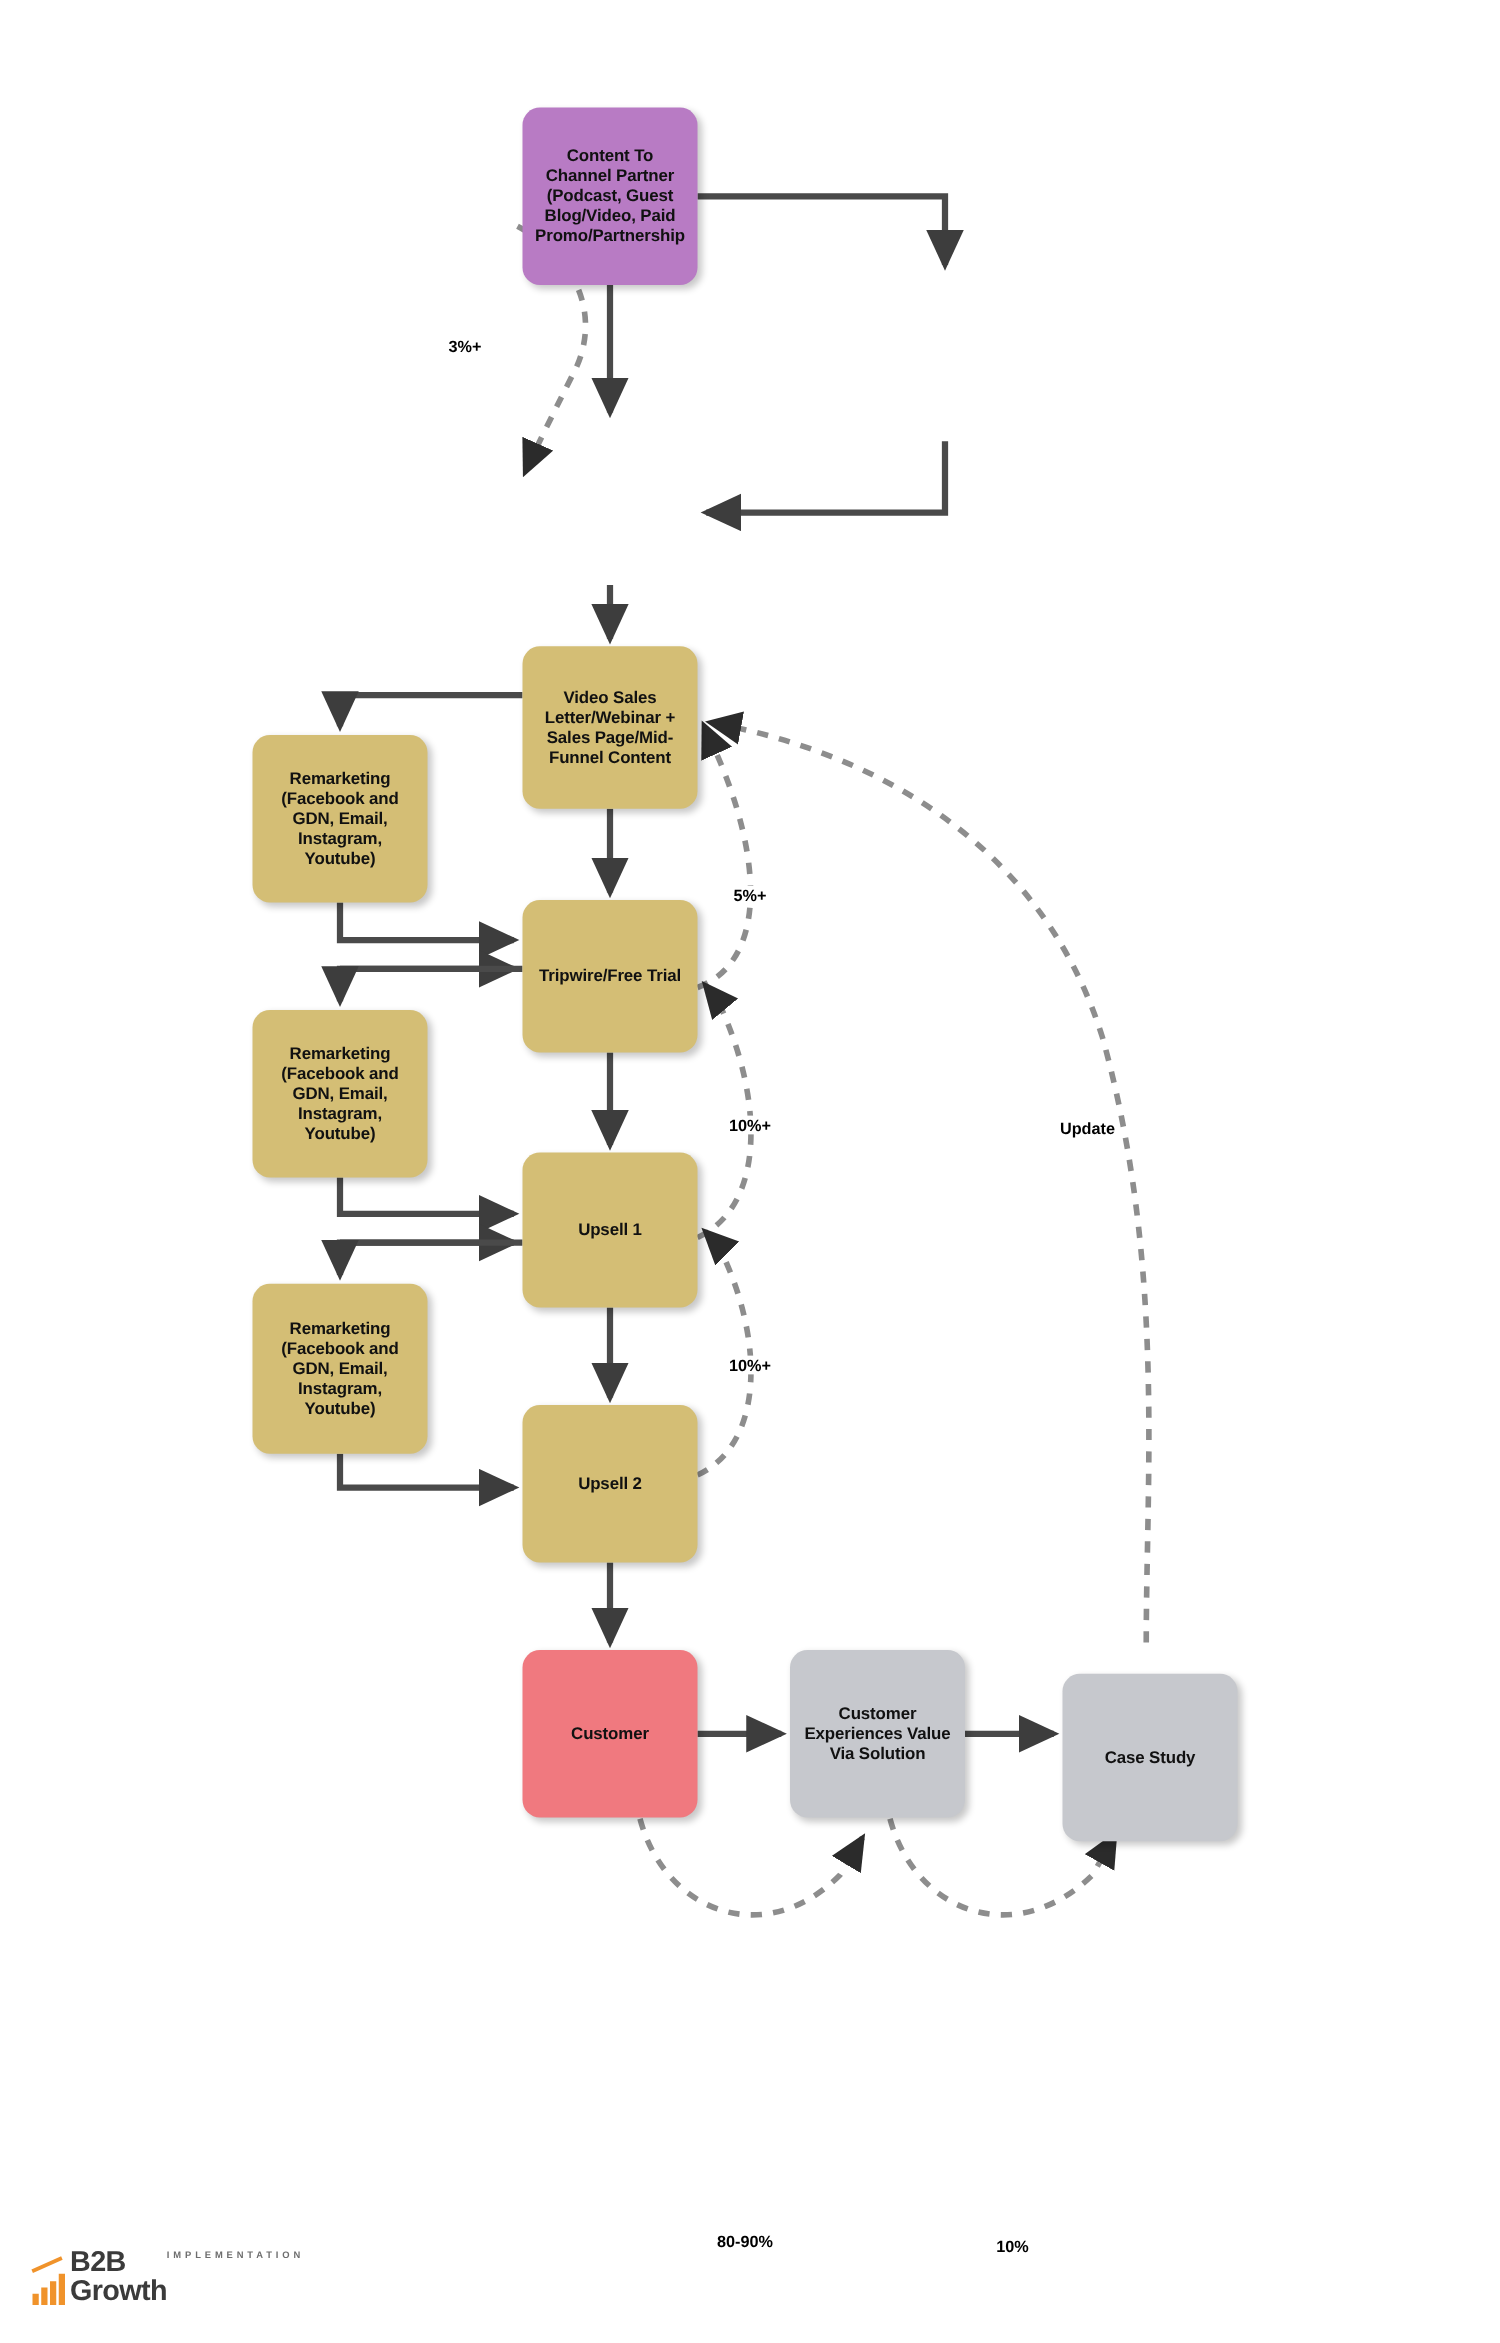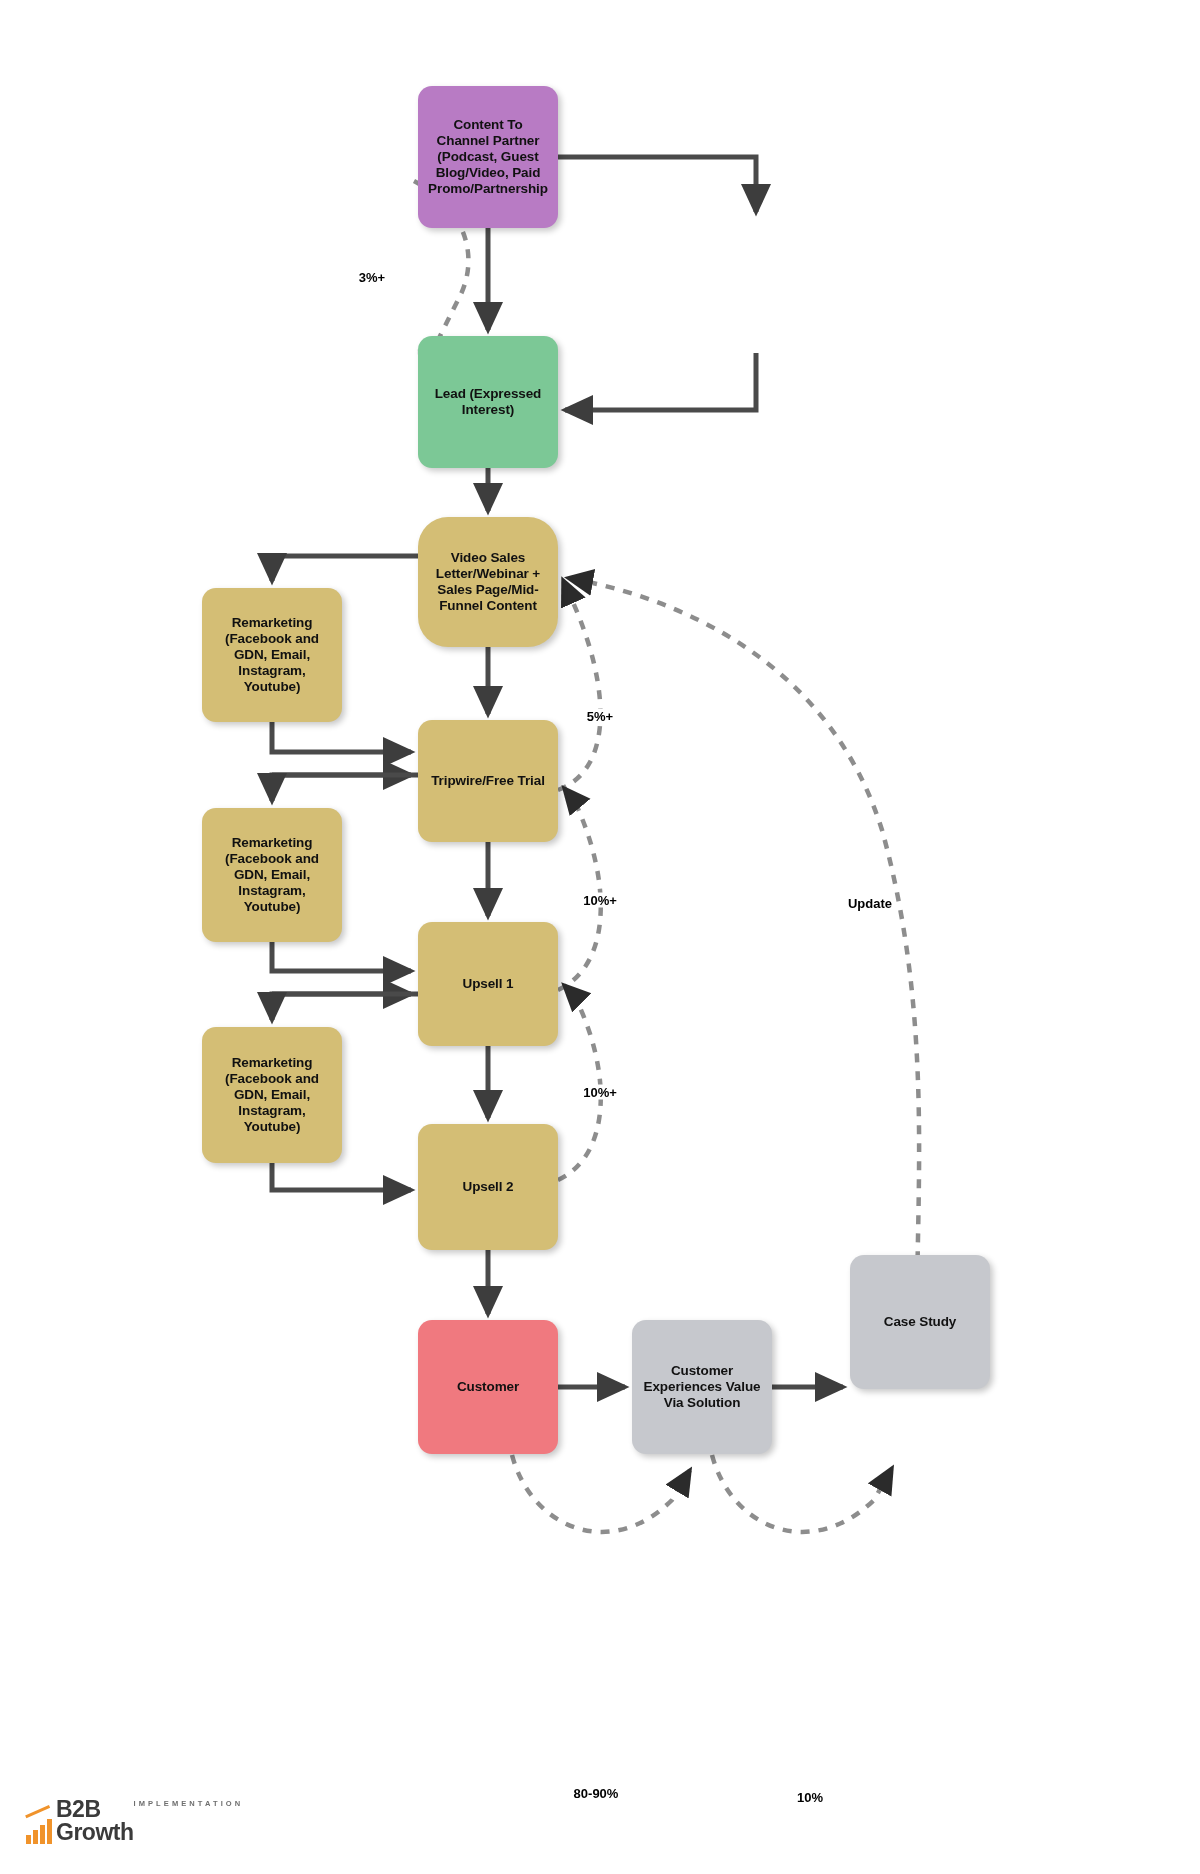--- a/index.html
+++ b/index.html
@@ -153,25 +153,22 @@
 
       <path d="M700,1455 C720,1530 800,1560 862,1500 L880,1468"></path>
     </g>
   </svg>
 
   <div class="node" style="left:406px; top:86px; width:140px; height:142px; background:#b87bc4;">
     <span>Content To Channel Partner (Podcast, Guest Blog/Video, Paid Promo/Partnership</span>
   </div>
 
 
-  <div class="node" style="left:406px; top:336px; width:140px; height:132px; background:#7cc896;">
-    <span>Lead (Expressed Interest)</span>
-  </div>
-
-  <div class="node" style="left:406px; top:517px; width:140px; height:130px; background:#d4be75;border-radius:30px;">
+
+  <div class="node" style="left:406px; top:517px; width:140px; height:130px; background:#d4be75;">
     <span>Video Sales Letter/Webinar + Sales Page/Mid-Funnel Content</span>
   </div>
 
   <div class="node" style="left:190px; top:588px; width:140px; height:134px; background:#d4be75;">
     <span>Remarketing (Facebook and GDN, Email, Instagram, Youtube)</span>
   </div>
 
   <div class="node" style="left:406px; top:720px; width:140px; height:122px; background:#d4be75;">
     <span>Tripwire/Free Trial</span>
   </div>
@@ -193,21 +190,21 @@
   </div>
 
   <div class="node" style="left:406px; top:1320px; width:140px; height:134px; background:#f0797f;">
     <span>Customer</span>
   </div>
 
   <div class="node" style="left:620px; top:1320px; width:140px; height:134px; background:#c6c8cd;">
     <span>Customer Experiences Value Via Solution</span>
   </div>
 
-  <div class="node" style="left:838px; top:1255px; width:140px; height:134px; background:#c6c8cd;">
+  <div class="node" style="left:838px; top:1339px; width:140px; height:134px; background:#c6c8cd;">
     <span>Case Study</span>
   </div>
 
   <div class="edge-label" style="left:360px; top:277px;">3%+</div>
   <div class="edge-label" style="left:588px; top:716px;">5%+</div>
   <div class="edge-label" style="left:588px; top:900px;">10%+</div>
   <div class="edge-label" style="left:588px; top:1092px;">10%+</div>
   <div class="edge-label" style="left:858px; top:903px;">Update</div>
   <div class="edge-label" style="left:584px; top:1793px;">80-90%</div>
   <div class="edge-label" style="left:798px; top:1797px;">10%</div>

